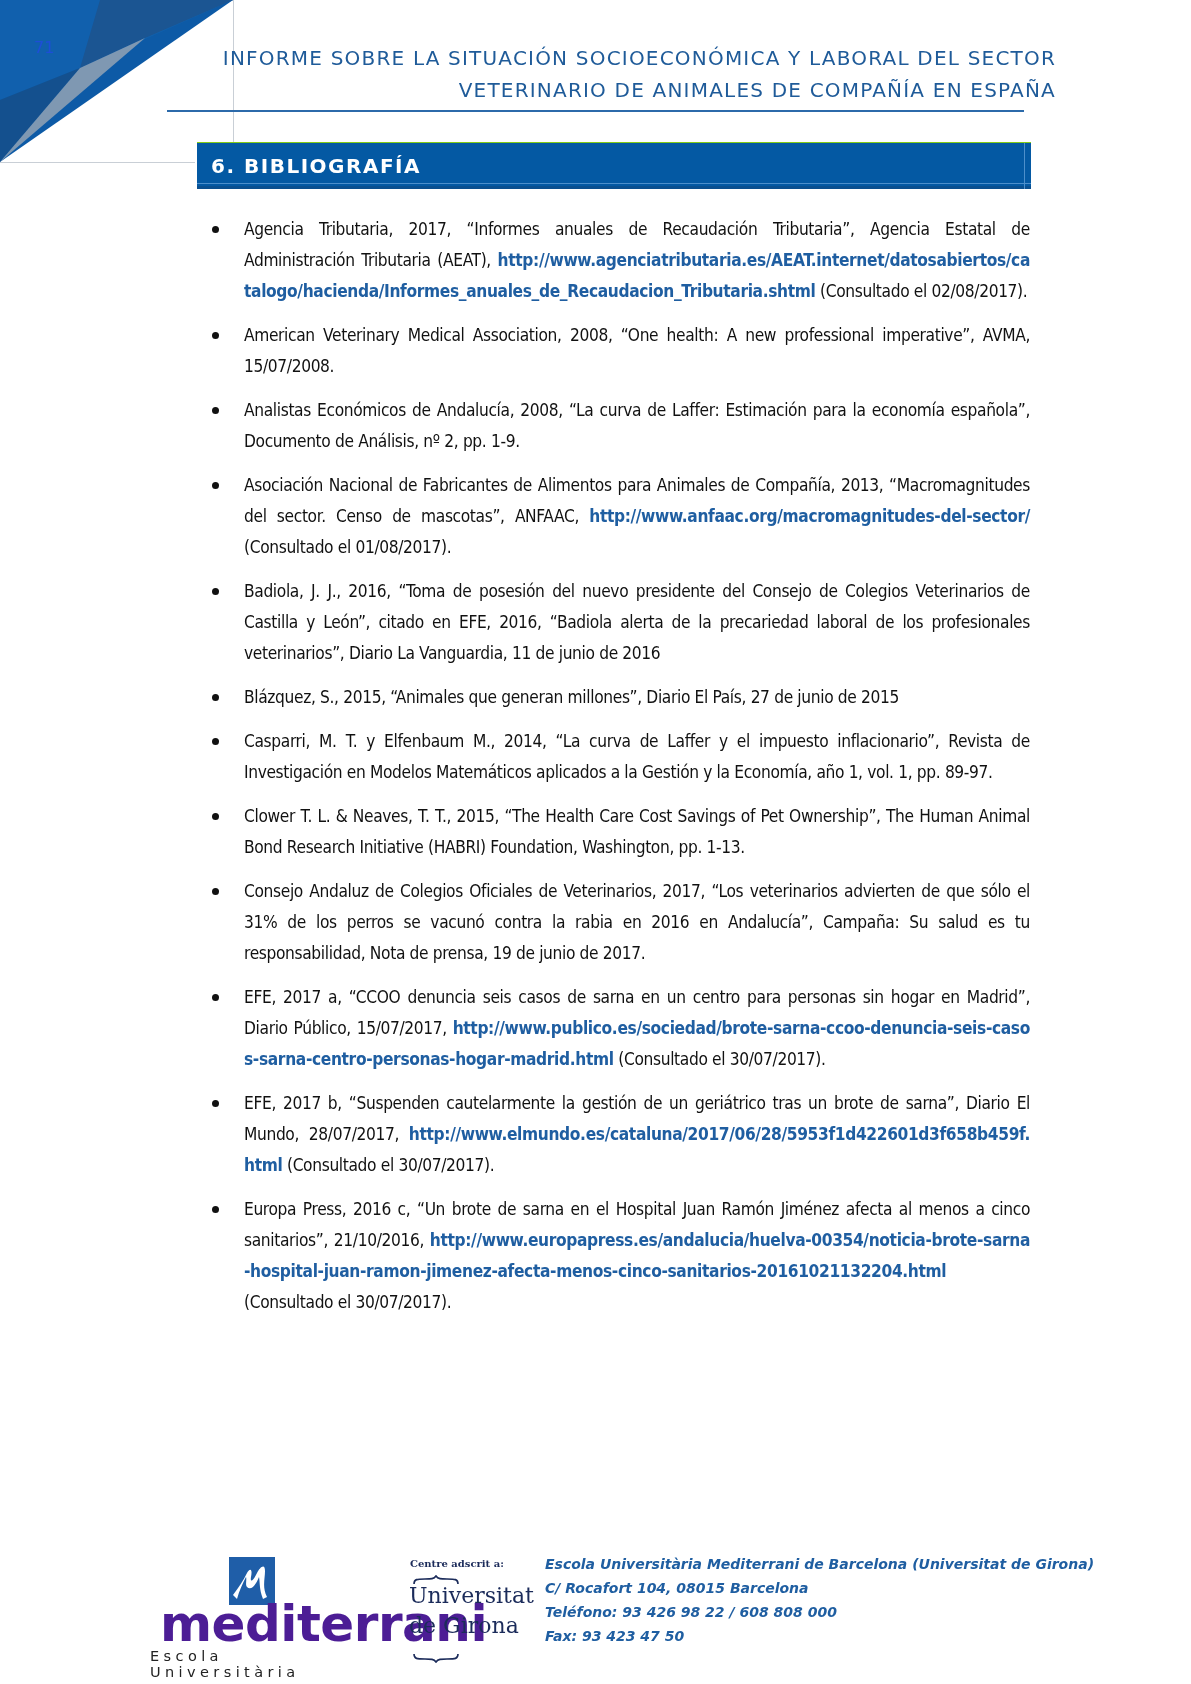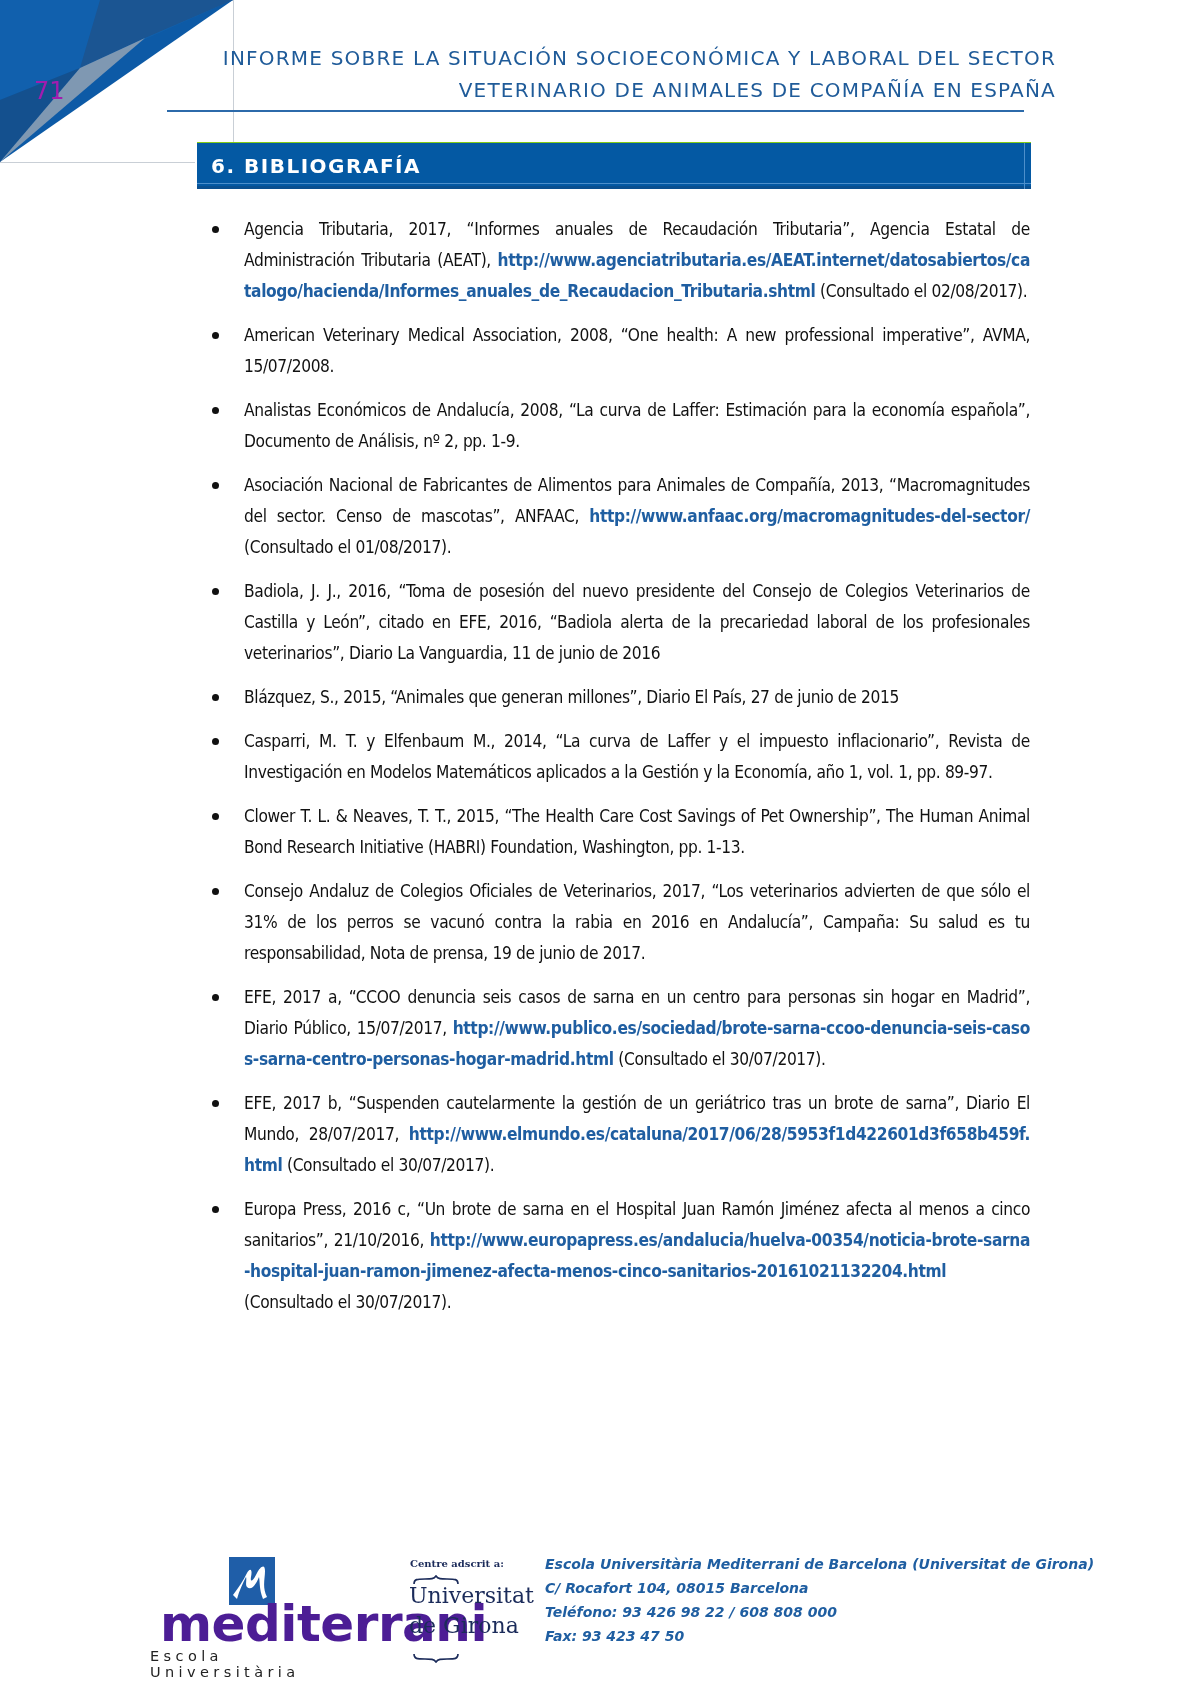--- a/index.html
+++ b/index.html
@@ -4,22 +4,22 @@
   <style>
     html, body { margin: 0; padding: 0; background: #ffffff; }
     body {
       width: 1191px; height: 1684px; position: relative; overflow: hidden;
       font-family: "Liberation Sans", "DejaVu Sans", sans-serif;
       color: #111111;
     }
     .corner { position: absolute; left: 0; top: 0; width: 235px; height: 165px; }
     .corner svg { display: block; }
     .page-num {
-      position: absolute; left: 34px; top: 38px; color: #a21caf;
-      font-size: 24px; font-family: "DejaVu Sans", sans-serif; margin-top: 39px;
+      position: absolute; left: 34px; top: 38px; color: #1d4ed8;
+      font-size: 16px; font-family: "DejaVu Sans", sans-serif;
     }
     .guide-v { position: absolute; left: 233px; top: 0; width: 1px; height: 145px; background: #c9cfd6; }
     .guide-h { position: absolute; left: 0; top: 162px; width: 195px; height: 1px; background: #c9cfd6; }
 
     .doc-title {
       position: absolute; left: 166px; top: 42px; width: 890px;
       text-align: right; color: #1f5b99;
       font-family: "DejaVu Sans", sans-serif; font-size: 20px; letter-spacing: 1.2px;
       line-height: 32px;
     }

